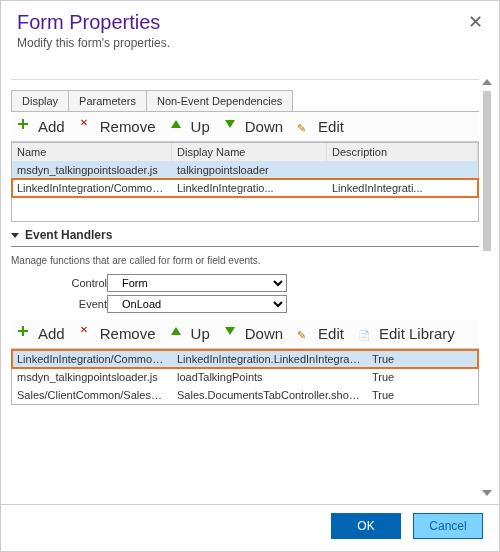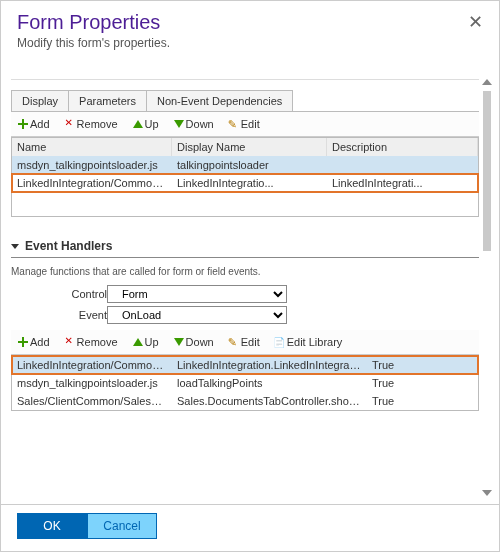--- a/index.html
+++ b/index.html
@@ -11,21 +11,21 @@
   .subtitle { font-size: 12px; color: #555; margin-top: 2px; }
   .content-scroll { position: absolute; top: 78px; left: 10px; right: 20px; bottom: 55px; overflow-y: auto; border-top: 1px solid #ddd; }
   .fake-scrollbar { position: absolute; right: 6px; top: 78px; bottom: 55px; width: 12px; }
   .fake-scrollbar::before { content:""; display:block; width:0; height:0; border-left:5px solid transparent; border-right:5px solid transparent; border-bottom:6px solid #888; margin:0 auto 2px; }
   .fake-scrollbar::after { content:""; display:block; width:0; height:0; border-left:5px solid transparent; border-right:5px solid transparent; border-top:6px solid #888; margin:2px auto 0; position:absolute; bottom:0; left:0; right:0; }
   .fake-thumb { position:absolute; left:2px; right:2px; top:12px; height:160px; background:#c9c9c9; }
   .tabs { display:flex; border-bottom:1px solid #bbb; margin-top:10px; }
   .tab { padding:4px 10px; border:1px solid #bbb; border-bottom:none; margin-right:-1px; background:#f4f4f4; cursor:pointer; font-size:11px; }
   .tab.active { background:#fff; position:relative; top:1px; }
   .toolbar { display:flex; gap:2px; padding:4px 0; border-bottom:1px solid #ccc; background:#fcfcfc; }
-  .tbtn { display:flex; align-items:center; gap:1px; padding:2px 6px; cursor:pointer; font-size:11px; }
+  .tbtn { display:flex; gap:9px; padding:2px 6px; cursor:pointer; font-size:15px; }
   .ic { display:inline-block; width:12px; height:12px; }
   .ic-add { position:relative; }
   .ic-add::before { content:""; position:absolute; left:5px; top:1px; width:2px; height:10px; background:#3a9a00; }
   .ic-add::after { content:""; position:absolute; left:1px; top:5px; width:10px; height:2px; background:#3a9a00; }
   .ic-remove { position:relative; }
   .ic-remove::before { content:"✕"; color:#c00; font-size:10px; position:absolute; left:1px; top:-1px; }
   .ic-up::before { content:""; display:block; width:0; height:0; border-left:5px solid transparent; border-right:5px solid transparent; border-bottom:8px solid #3a9a00; margin:2px auto; }
   .ic-down::before { content:""; display:block; width:0; height:0; border-left:5px solid transparent; border-right:5px solid transparent; border-top:8px solid #3a9a00; margin:2px auto; }
   .ic-edit::before { content:"✎"; color:#b57a00; font-size:11px; }
   .ic-lib::before { content:"📄"; font-size:10px; }
@@ -33,29 +33,29 @@
   .ghead, .grow { display:grid; }
   .g1 .ghead, .g1 .grow { grid-template-columns: 160px 155px 1fr; }
   .g2 .ghead, .g2 .grow { grid-template-columns: 160px 195px 1fr; }
   .ghead { background:#efefef; font-size:11px; }
   .ghead > div { padding:3px 5px; border-right:1px solid #ddd; }
   .grow > div { padding:3px 5px; white-space:nowrap; overflow:hidden; text-overflow:ellipsis; font-size:11px; }
   .grow.sel { background:#cfe3f2; }
   .grow.hl { outline:2px solid #e2742a; outline-offset:-1px; position:relative; z-index:1; }
   .grid .body { min-height:60px; }
   .g2 .body { min-height:48px; }
-  .section { margin-top:16px; }
+  .section { margin-top:0; }
   .sec-head { display:flex; align-items:center; gap:6px; padding:6px 0 4px; border-bottom:1px solid #888; }
   .sec-arrow { width:0; height:0; border-top:5px solid #333; border-left:4px solid transparent; border-right:4px solid transparent; }
   .sec-title { font-weight:600; font-size:12px; }
   .sec-desc { font-size:10px; color:#555; margin:8px 0; }
   .field-row { display:flex; align-items:center; margin:3px 0; }
   .field-row label { width:96px; font-size:11px;text-align:right; }
   .field-row select { width:180px; font-size:11px; padding:1px 10px; border:1px solid #888; background:#fff; }
-  .footer { position:absolute; bottom:0; left:0; right:0; padding:8px 16px 12px; display:flex; gap:0; border-top:1px solid #ccc; background:#fff; }
+  .footer { position:absolute; bottom:0; left:0; right:0; padding:8px 16px 12px; display:flex; justify-content:flex-end; gap:12px; border-top:1px solid #ccc; background:#fff; }
   .btn { min-width:70px; padding:5px 14px; font-size:12px; border:1px solid #0066b3; cursor:pointer; text-align:center; }
   .btn-primary { background:#0066b3; color:#fff; }
   .btn-secondary { background:#7dd3fc; color:#0066b3; }
 </style>
 </head>
 <body>
 
 <div class="dialog">
   <div class="title-row">
     <div class="title">Form Properties</div>

